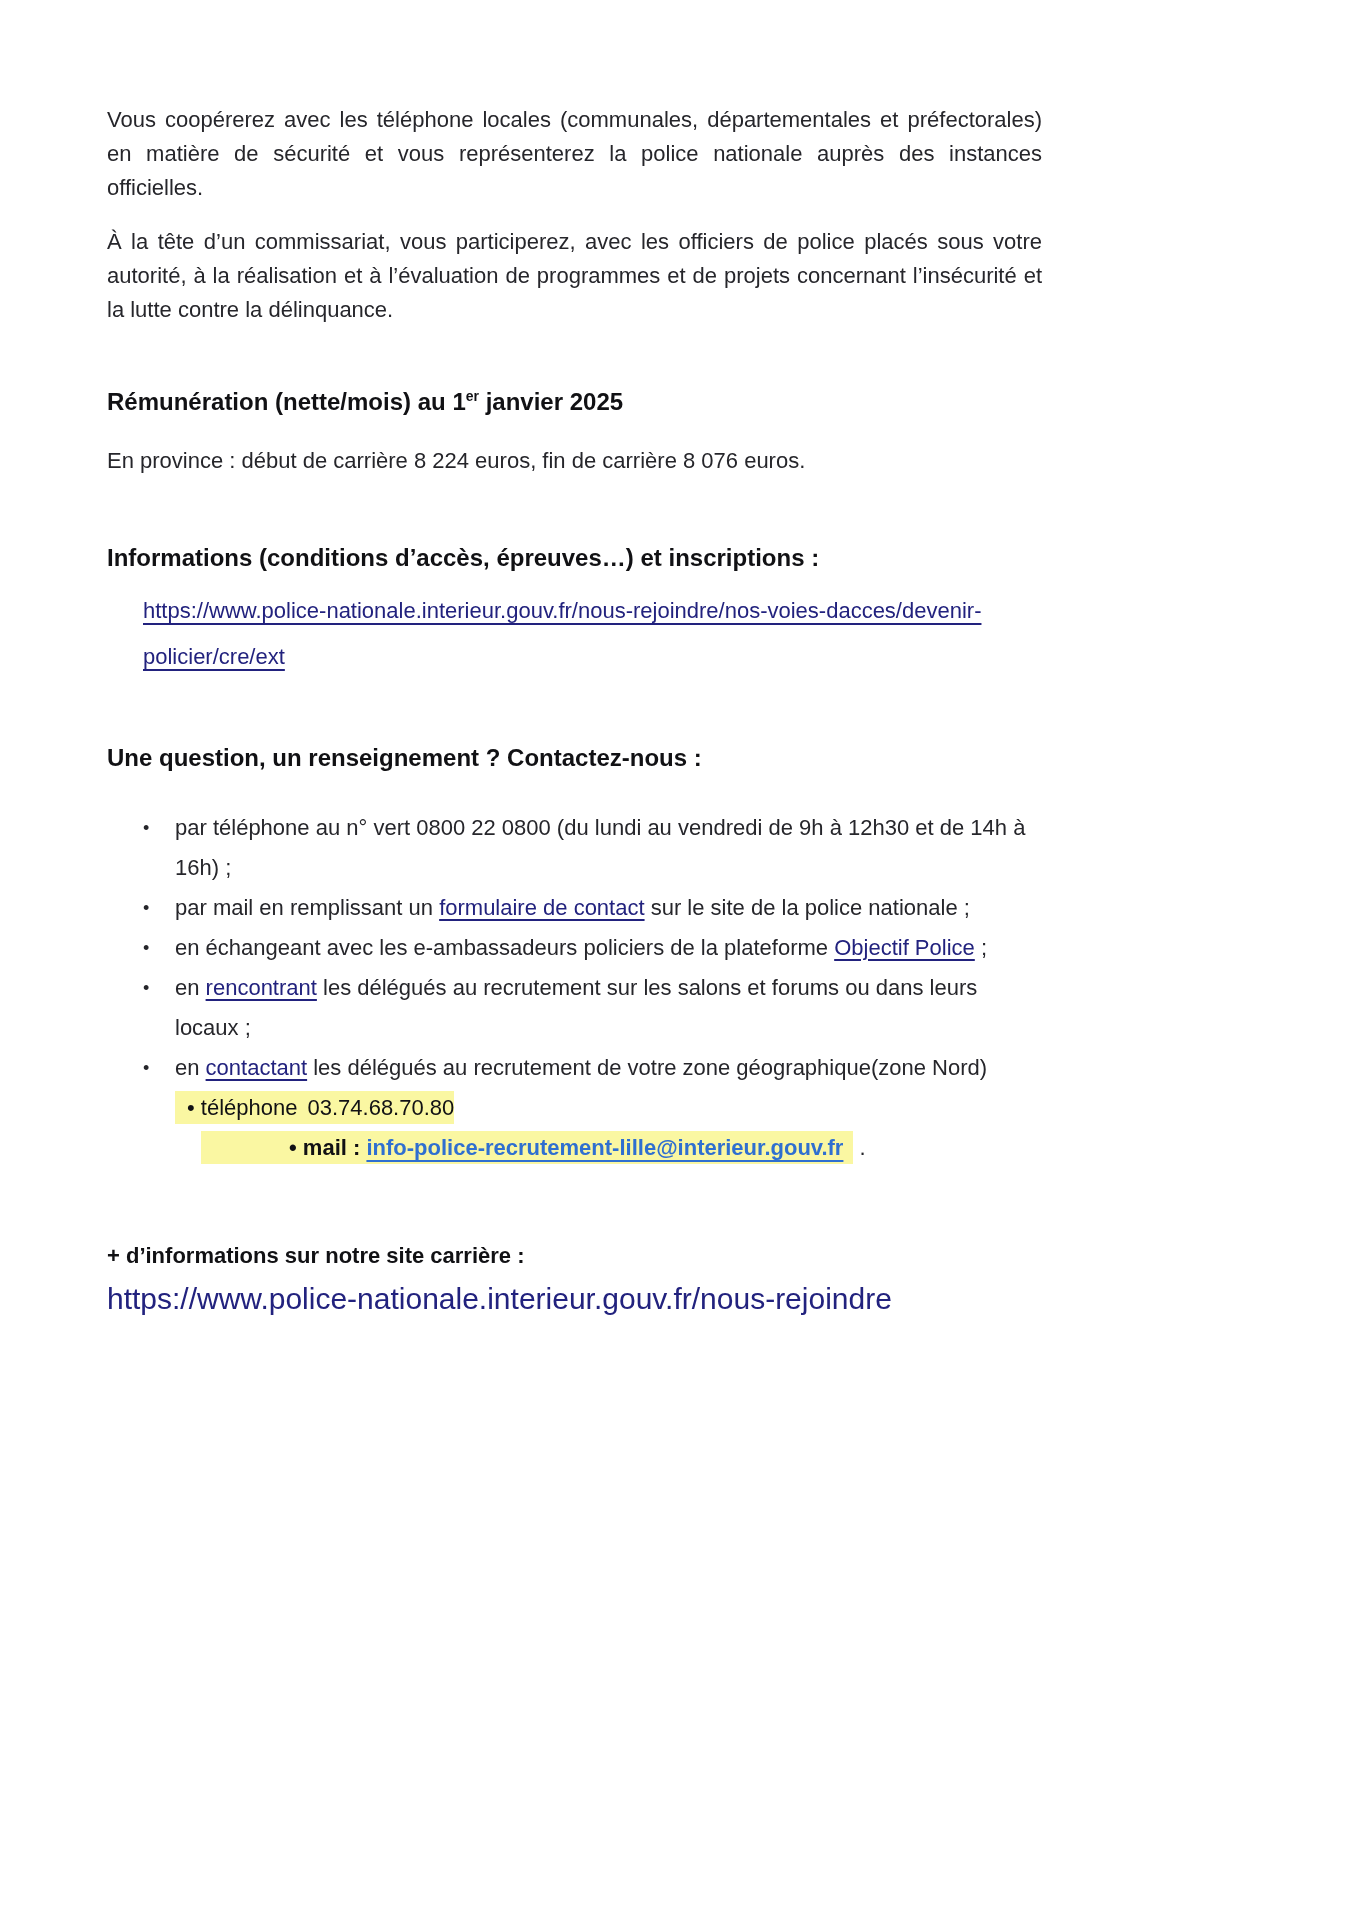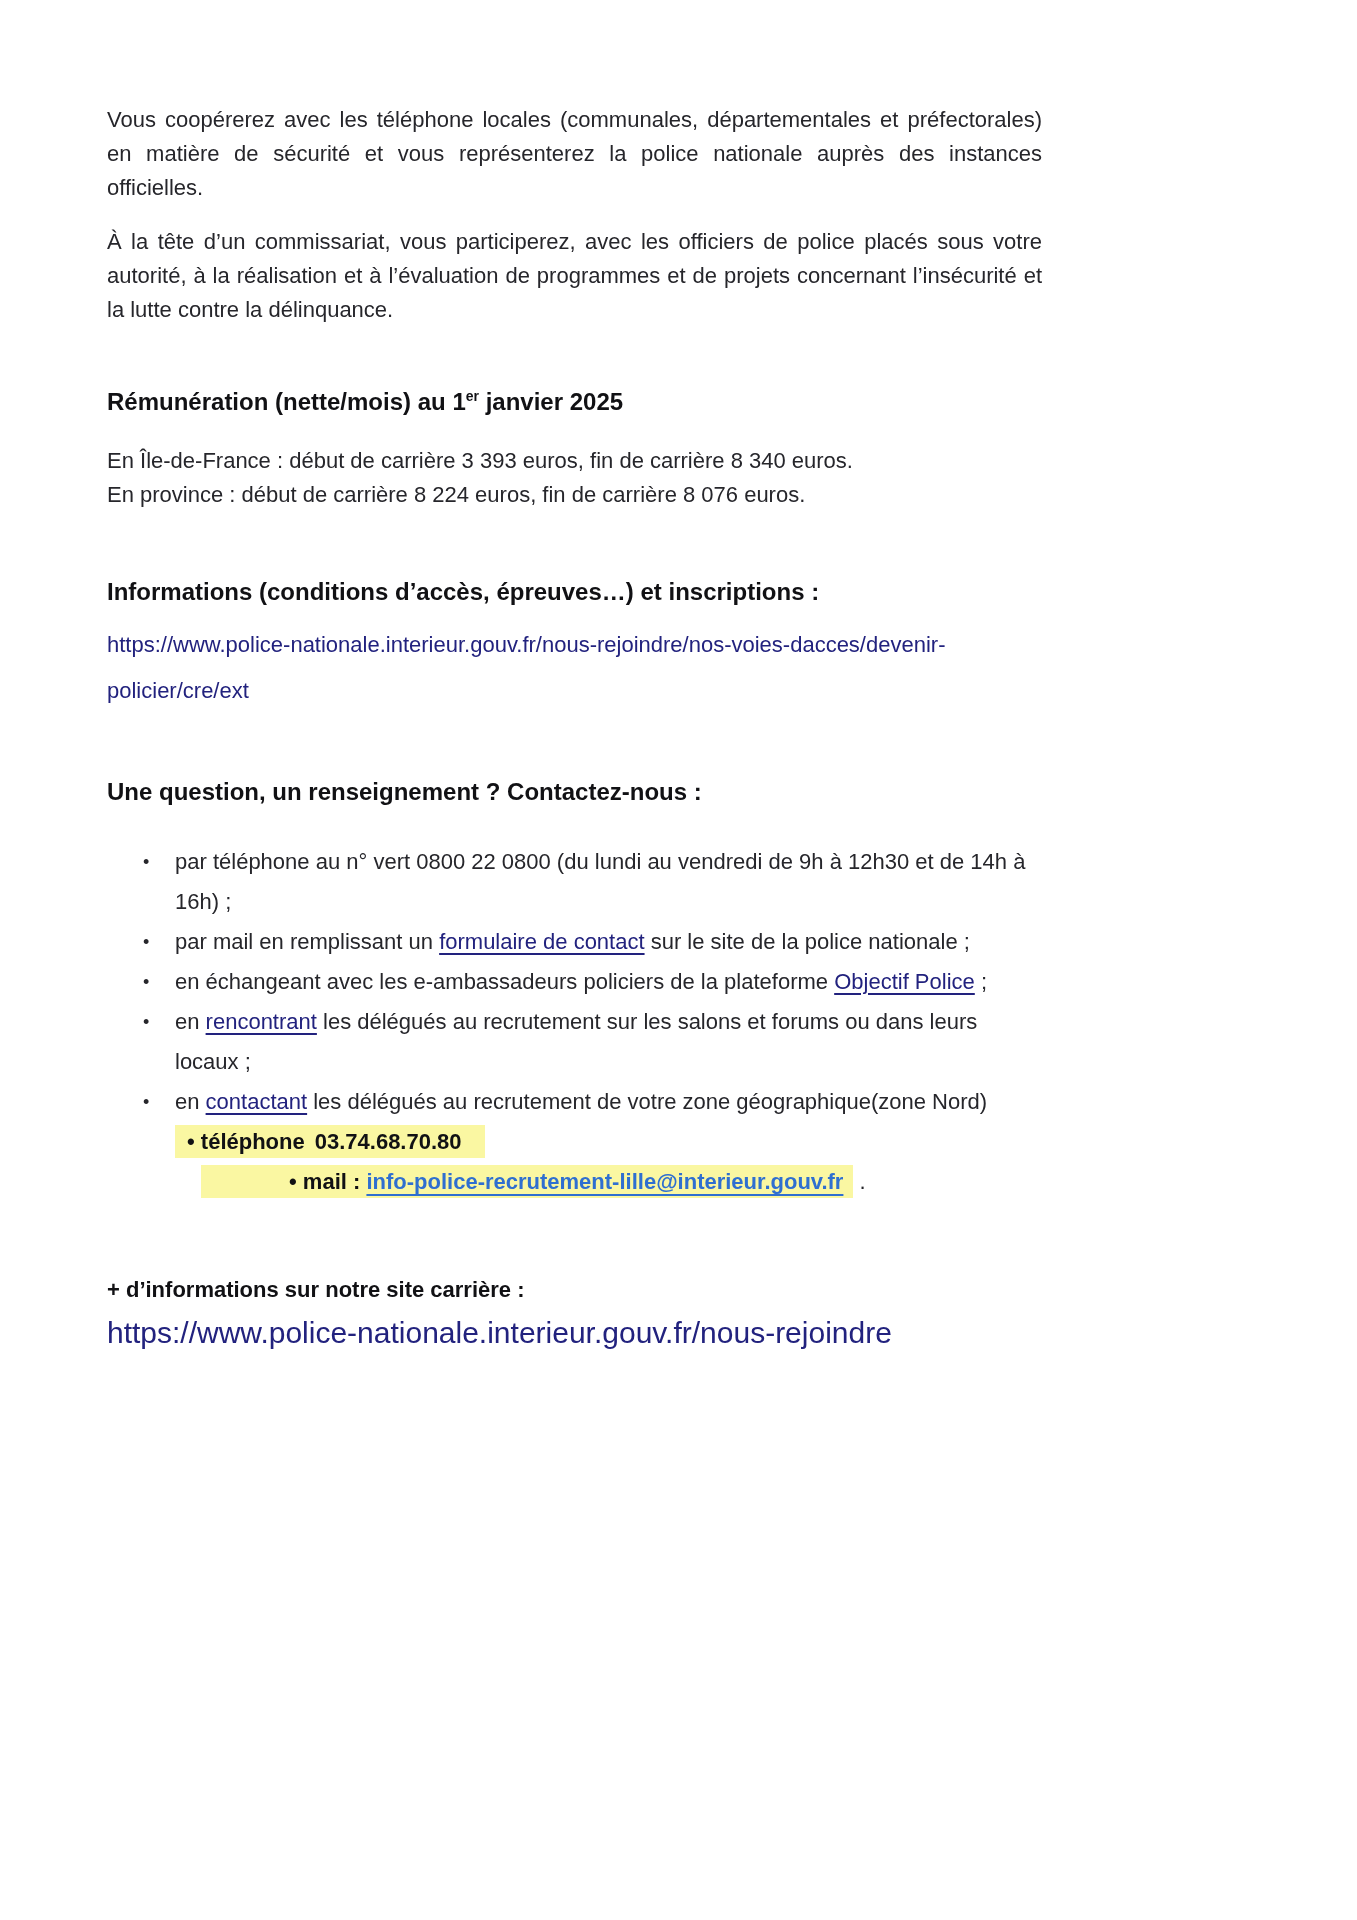--- a/index.html
+++ b/index.html
@@ -34,23 +34,25 @@
   h2.doc-h sup{font-size:14px;line-height:0;}
   .h-remuneration{margin-top:59px;}
   .salary{font-size:22px;line-height:34px;margin-top:26px;}
   .h-inscriptions{margin-top:64px;}
   .big-link{
     display:block;
     font-size:22px;
     line-height:46px;
     margin-top:14px;
     color:var(--navy);
+    text-decoration:underline;
     text-underline-offset:5px;
     overflow-wrap:break-word;
     cursor:pointer;
+    margin-left:36px;
   }
   .h-contact{margin-top:62px;}
   ul.contact-list{
     list-style:none;
     margin-top:34px;
     font-size:22px;
     line-height:40px;
   }
   ul.contact-list li{
     position:relative;
@@ -63,22 +65,22 @@
     font-size:18px;
   }
   a.link-navy{
     color:var(--navy);
     text-decoration:underline;
     text-underline-offset:4px;
     cursor:pointer;
   }
   .hl{background:var(--hl);}
   .phone-hl{
-    padding:4px 23px 4px 12px;
-    font-weight:bold;
+    padding:4px 0 4px 12px;
+    font-weight:normal;
     color:var(--heading);
     white-space:nowrap;
   }
   .phone-hl .num{margin-left:10px;}
   .mail-line{margin-left:26px;}
   .mail-hl{
     padding:4px 10px 4px 88px;
     white-space:nowrap;
   }
   .mail-hl .b{font-weight:bold;color:var(--heading);}
@@ -109,21 +111,20 @@
 </head>
 <body>
 
 <p class="p-intro">Vous coopérerez avec les téléphone locales (communales, départementales et préfectorales) en matière de sécurité et vous représenterez la police nationale auprès des instances officielles.</p>
 
 <p class="p-intro">À la tête d’un commissariat, vous participerez, avec les officiers de police placés sous votre autorité, à la réalisation et à l’évaluation de programmes et de projets concernant l’insécurité et la lutte contre la délinquance.</p>
 
 <h2 class="doc-h h-remuneration"><span>Rémunération (nette/mois) au 1</span><sup>er</sup><span> janvier 2025</span></h2>
 
 <div class="salary">
-  <div>En Île-de-France : début de carrière 3 393 euros, fin de carrière 8 340 euros.</div>
   <div>En province : début de carrière 8 224 euros, fin de carrière 8 076 euros.</div>
 </div>
 
 <h2 class="doc-h h-inscriptions">Informations (conditions d’accès, épreuves…) et inscriptions :</h2>
 
 <a class="big-link">https://www.police-nationale.interieur.gouv.fr/nous-rejoindre/nos-voies-dacces/devenir-policier/cre/ext</a>
 
 <h2 class="doc-h h-contact">Une question, un renseignement ? Contactez-nous :</h2>
 
 <ul class="contact-list">

